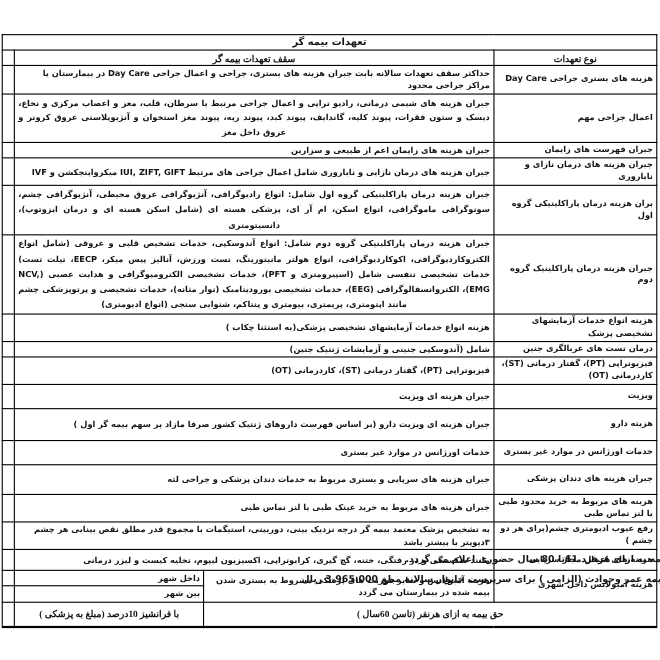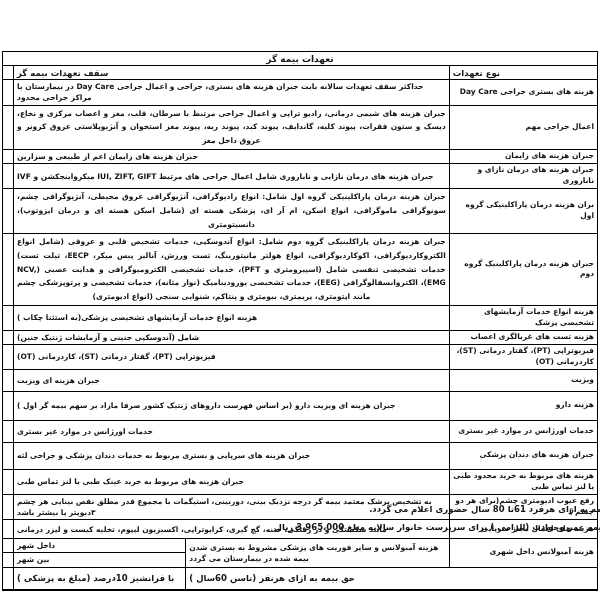--- a/index.html
+++ b/index.html
@@ -4,31 +4,31 @@
 <style>
   html,body{margin:0;padding:0;}
   body{
     width:600px;height:600px;background:#ffffff;overflow:hidden;
     font-family:"DejaVu Sans",sans-serif;color:#111;direction:rtl;
   }
   .sheet{position:relative;width:600px;height:600px;}
   table.benefits{
     position:absolute;top:31px;right:2px;width:596px;
     border-collapse:collapse;table-layout:fixed;
-    border:1px solid #000;border-bottom:2px solid #000;margin-top:20px;
+    border:1px solid #000;border-bottom:2px solid #000;
   }
   td{
     border:1px solid #000;vertical-align:middle;
     font-weight:bold;color:#141414;
     padding:1px 3px;overflow:hidden;
   }
   td.title{text-align:center;font-size:9px;}
-  td.hdr{text-align:left;font-size:8.5px;}
+  td.hdr{text-align:center;font-size:8.5px;font-family:Liberation Serif, serif;}
   td.t{text-align:right;font-size:7.5px;line-height:1.45;}
-  td.c{text-align:left;font-size:7.5px;line-height:1.5;}
+  td.c{text-align:right;font-size:7.5px;line-height:1.5;}
   td.multi{text-align:justify;text-align-last:center;line-height:1.85;}
   td.empty{padding:0;}
   .notes{
     position:absolute;top:501px;right:-5px;width:610px;
     text-align:right;font-size:8.5px;font-weight:bold;
     line-height:17.5px;color:#141414;
   }
 </style>
 </head>
 <body>
@@ -60,21 +60,21 @@
       <td class="empty"></td>
     </tr>
 
     <tr style="height:27px">
       <td class="t">اعمال جراحی مهم</td>
       <td class="c multi" colspan="2">جبران هزینه های شیمی درمانی، رادیو تراپی و اعمال جراحی مرتبط با سرطان، قلب، مغز و اعصاب مرکزی و نخاع، دیسک و ستون فقرات، پیوند کلیه، گاندایف، پیوند کبد، پیوند ریه، پیوند مغز استخوان و آنژیوپلاستی عروق کرونر و عروق داخل مغز</td>
       <td class="empty"></td>
     </tr>
 
     <tr style="height:14px">
-      <td class="t">جبران هزینه های زایمان</td>
+      <td class="t">جبران فهرست های زایمان</td>
       <td class="c" colspan="2">جبران هزینه های زایمان اعم از طبیعی و سزارین</td>
       <td class="empty"></td>
     </tr>
 
     <tr style="height:14px">
       <td class="t">جبران هزینه های درمان نازای و ناباروری</td>
       <td class="c" colspan="2">جبران هزینه های درمان نازایی و ناباروری شامل اعمال جراحی های مرتبط IUI, ZIFT, GIFT میکرواینجکشن و IVF</td>
       <td class="empty"></td>
     </tr>
 
@@ -90,21 +90,21 @@
       <td class="empty"></td>
     </tr>
 
     <tr style="height:15px">
       <td class="t">هزینه انواع خدمات آزمایشهای تشخیصی پزشک</td>
       <td class="c" colspan="2">هزینه انواع خدمات آزمایشهای تشخیصی پزشکی(به استثنا چکاب )</td>
       <td class="empty"></td>
     </tr>
 
     <tr style="height:14px">
-      <td class="t">هزینه تست های غربالگری اعصاب</td>
+      <td class="t">درمان تست های غربالگری جنین</td>
       <td class="c" colspan="2">شامل (آندوسکپی جنینی و آزمایشات ژنتیک جنین)</td>
       <td class="empty"></td>
     </tr>
 
     <tr style="height:14px">
       <td class="t">فیزیوتراپی (PT)، گفتار درمانی (ST)، کاردرمانی (OT)</td>
       <td class="c" colspan="2">فیزیوتراپی (PT)، گفتار درمانی (ST)، کاردرمانی (OT)</td>
       <td class="empty"></td>
     </tr>
 

